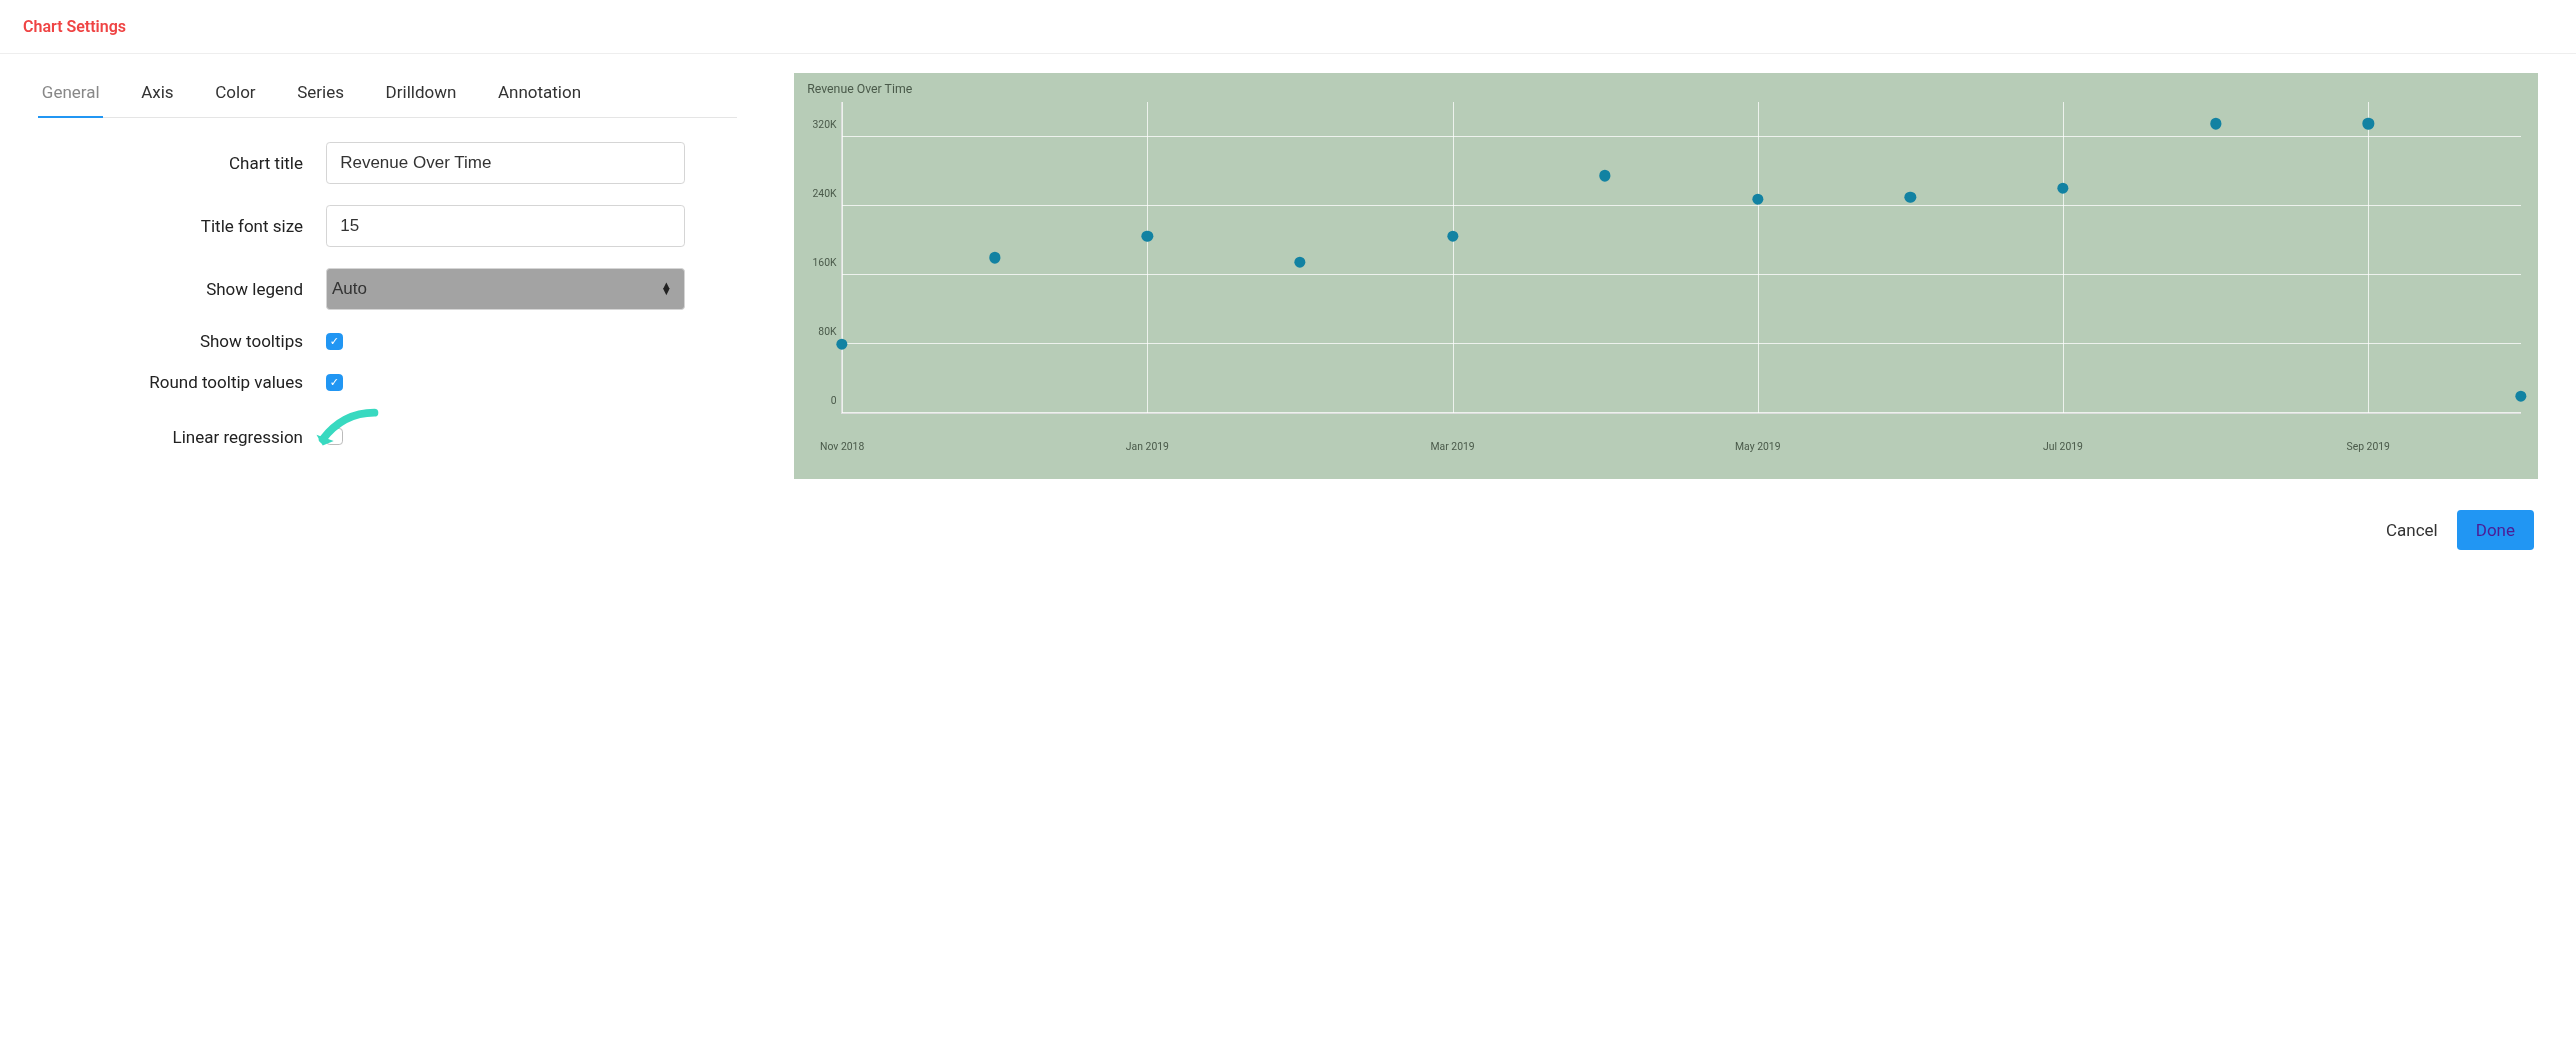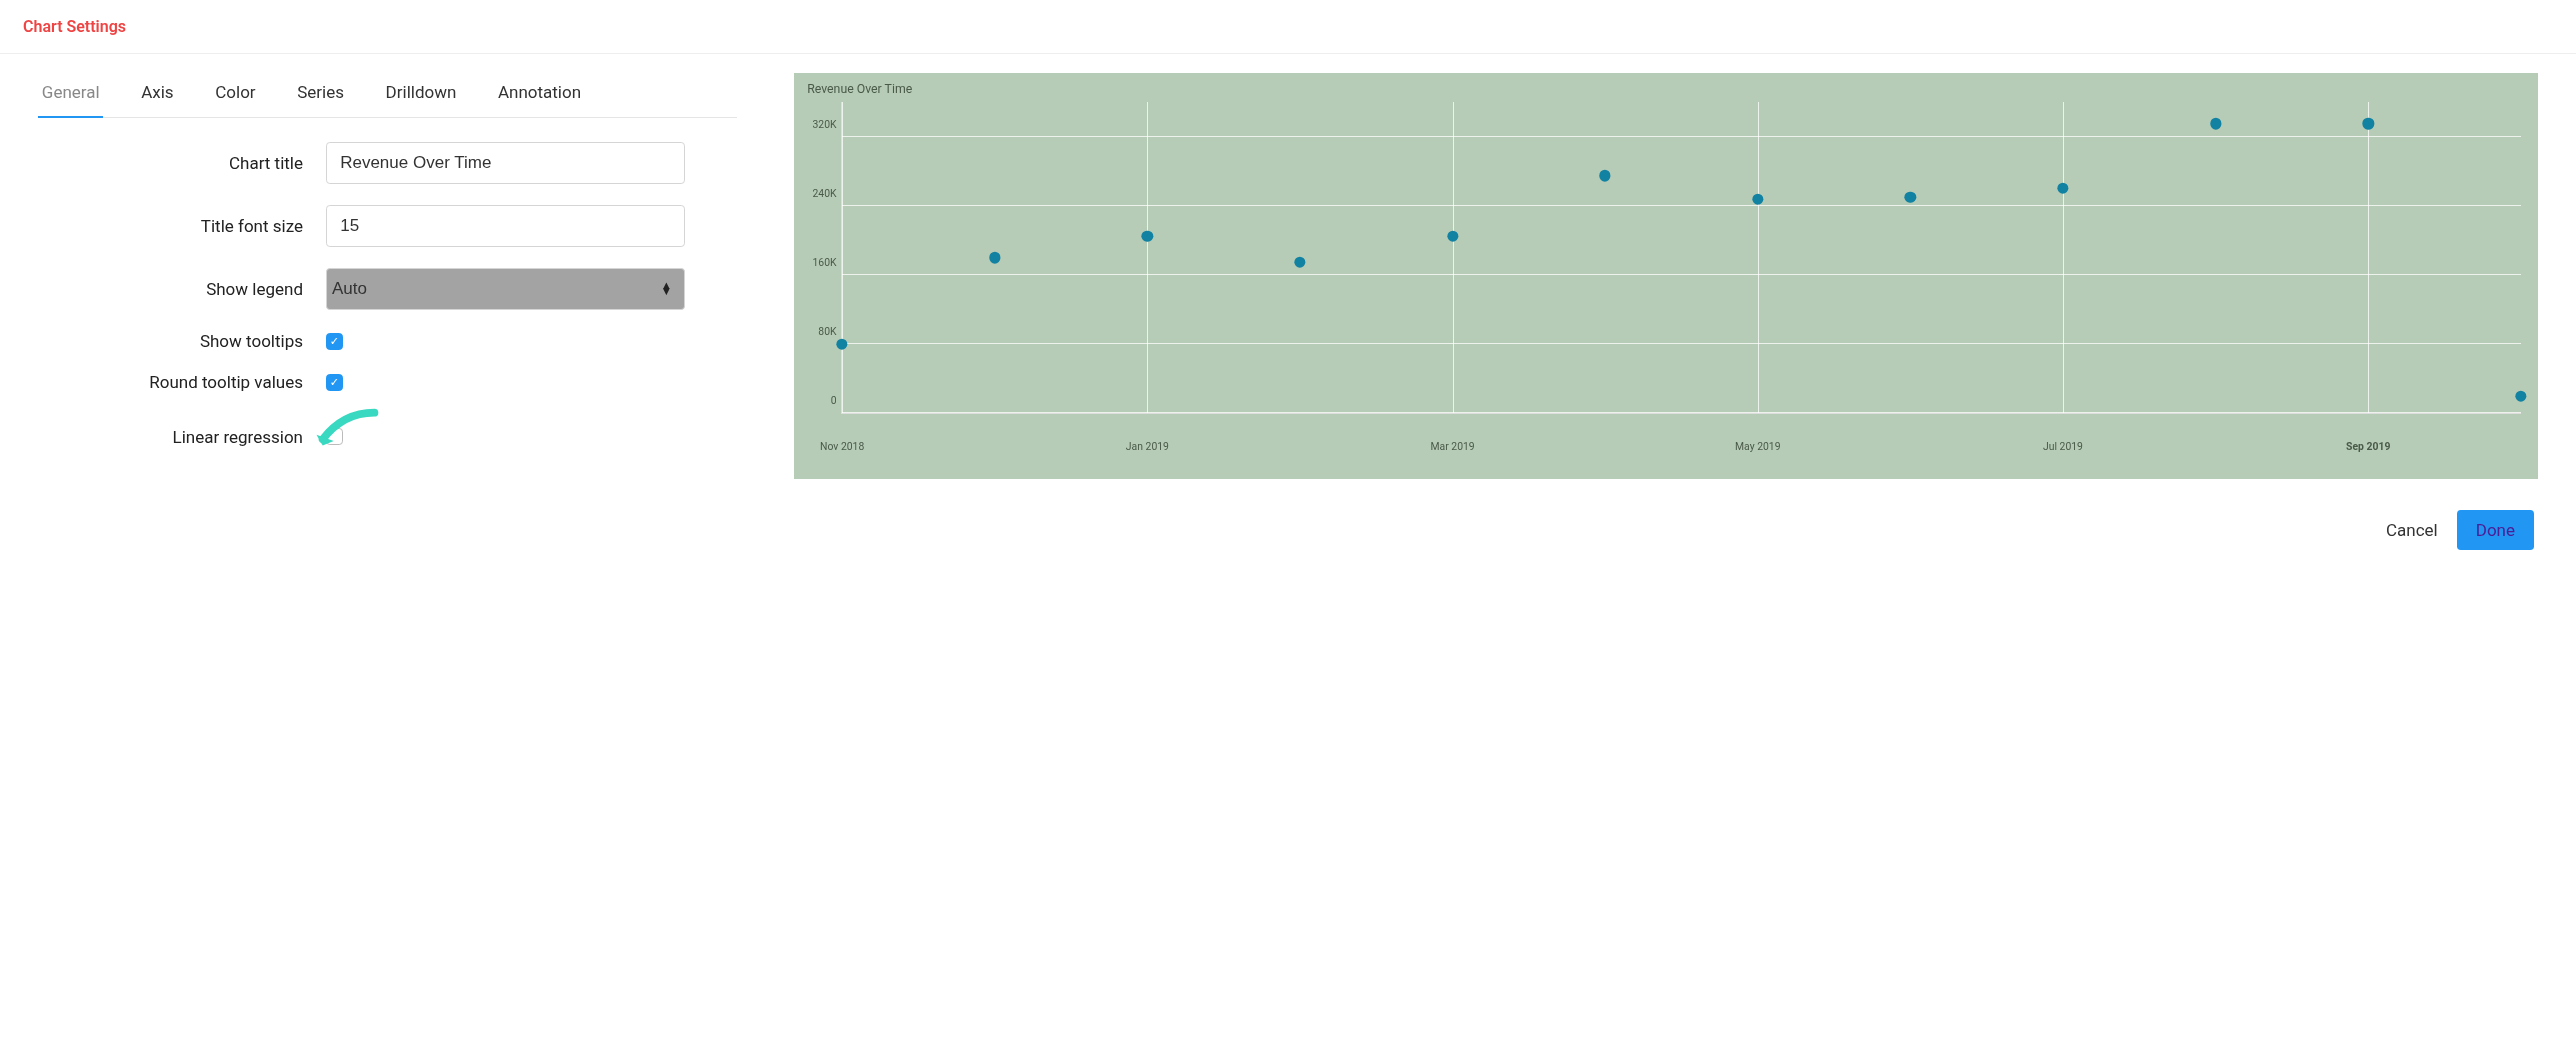--- a/index.html
+++ b/index.html
@@ -270,21 +270,21 @@
           <div class="x-tick" style="left: 0%;">Nov 2018</div>
           <div class="gridline-v" style="left: 18.1818%;"></div>
           <div class="x-tick" style="left: 18.1818%;">Jan 2019</div>
           <div class="gridline-v" style="left: 36.3636%;"></div>
           <div class="x-tick" style="left: 36.3636%;">Mar 2019</div>
           <div class="gridline-v" style="left: 54.5455%;"></div>
           <div class="x-tick" style="left: 54.5455%;">May 2019</div>
           <div class="gridline-v" style="left: 72.7273%;"></div>
           <div class="x-tick" style="left: 72.7273%;">Jul 2019</div>
           <div class="gridline-v" style="left: 90.9091%;"></div>
-          <div class="x-tick" style="left: 90.9091%; font-weight: bold;">Sep 2019</div>
+          <div class="x-tick" style="left: 90.9091%;">Sep 2019</div>
           <div class="dot" style="left: 0%; bottom: 22.2222%; background: rgb(18, 130, 162);"></div>
           <div class="dot" style="left: 9.09091%; bottom: 50%; background: rgb(18, 130, 162);"></div>
           <div class="dot" style="left: 18.1818%; bottom: 56.9444%; background: rgb(18, 130, 162);"></div>
           <div class="dot" style="left: 27.2727%; bottom: 48.6111%; background: rgb(18, 130, 162);"></div>
           <div class="dot" style="left: 36.3636%; bottom: 56.9444%; background: rgb(18, 130, 162);"></div>
           <div class="dot" style="left: 45.4545%; bottom: 76.3889%; background: rgb(18, 130, 162);"></div>
           <div class="dot" style="left: 54.5455%; bottom: 68.8889%; background: rgb(18, 130, 162);"></div>
           <div class="dot" style="left: 63.6364%; bottom: 69.4444%; background: rgb(18, 130, 162);"></div>
           <div class="dot" style="left: 72.7273%; bottom: 72.2222%; background: rgb(18, 130, 162);"></div>
           <div class="dot" style="left: 81.8182%; bottom: 93.0556%; background: rgb(18, 130, 162);"></div>

